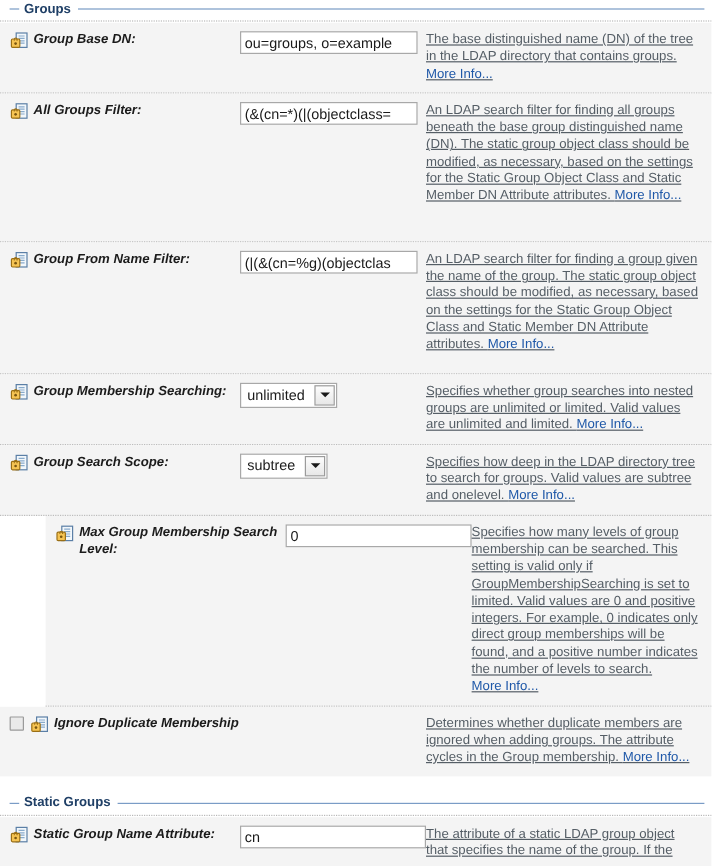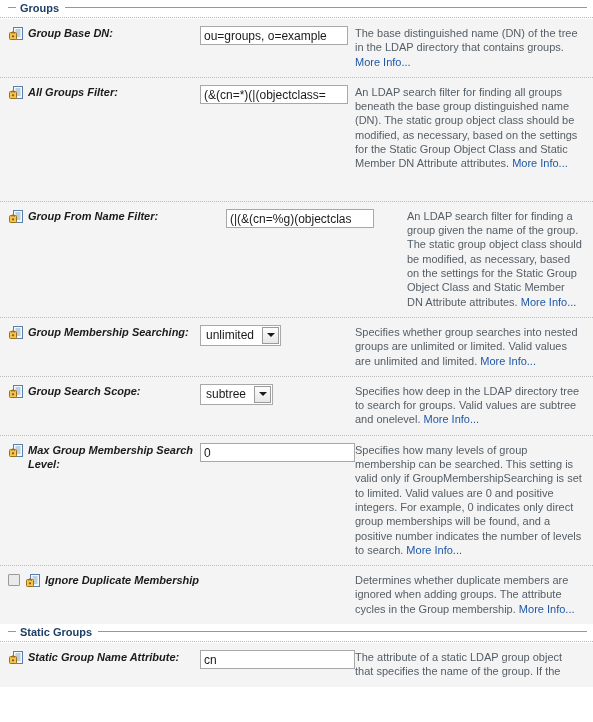--- a/index.html
+++ b/index.html
@@ -80,20 +80,21 @@
     flex: 0 0 155px;
     box-sizing: border-box;
   }
   .cell-desc {
     flex: 1 1 auto;
     box-sizing: border-box;
     padding-right: 10px;
     color: #555e66;
     font-size: 11px;
     line-height: 14.3px;
+    text-decoration: underline;
   }
 
   .label-text {
     font-weight: bold;
     font-size: 11px;
     color: #1b1b1b;
     line-height: 14px;
     padding-top: 0px;
   }
 
@@ -236,21 +237,21 @@
       <span class="label-text">All Groups Filter:</span>
     </div>
     <div class="cell-field">
       <div class="textinput">(&amp;(cn=*)(|(objectclass=</div>
     </div>
     <div class="cell-desc">
       <span>An LDAP search filter for finding all groups beneath the base group distinguished name (DN). The static group object class should be modified, as necessary, based on the settings for the Static Group Object Class and Static Member DN Attribute attributes. </span><span class="moreinfo">More Info...</span>
     </div>
   </div>
 
-  <div class="row" style="min-height:110px;gap:26px;">
+  <div class="row" style="min-height:110px;">
     <div class="cell-label">
       <span class="lockdoc">
         <svg width="16" height="16" viewBox="0 0 16 16">
           <rect x="5.5" y="1.5" width="9" height="12" fill="#f2f7fb" stroke="#5b7fa6"></rect>
           <line x1="7.5" y1="4" x2="12.5" y2="4" stroke="#88aacb"></line>
           <line x1="7.5" y1="6" x2="12.5" y2="6" stroke="#88aacb"></line>
           <line x1="7.5" y1="8" x2="12.5" y2="8" stroke="#88aacb"></line>
           <line x1="7.5" y1="10" x2="12.5" y2="10" stroke="#88aacb"></line>
           <rect x="1.5" y="6.5" width="7" height="7" rx="1" fill="#f6c453" stroke="#9a6f16"></rect>
           <path d="M3.5 6.8 a1.6 1.6 0 0 1 3.2 0 v1.2 h-1 v-1.2 a0.7 0.7 0 0 0 -1.4 0 v1.2 h-0.8 z" fill="#9a6f16"></path>
@@ -318,21 +319,21 @@
         <span class="combo-btn">
             <span class="arrow"></span>
           </span>
       </span>
     </div>
     <div class="cell-desc">
       <span>Specifies how deep in the LDAP directory tree to search for groups. Valid values are subtree and onelevel. </span><span class="moreinfo">More Info...</span>
     </div>
   </div>
 
-  <div class="row" style="min-height:126px;">
+  <div class="row" style="min-height:126px;margin-left:38px;">
     <div class="cell-label">
       <span class="lockdoc">
         <svg width="16" height="16" viewBox="0 0 16 16">
           <rect x="5.5" y="1.5" width="9" height="12" fill="#f2f7fb" stroke="#5b7fa6"></rect>
           <line x1="7.5" y1="4" x2="12.5" y2="4" stroke="#88aacb"></line>
           <line x1="7.5" y1="6" x2="12.5" y2="6" stroke="#88aacb"></line>
           <line x1="7.5" y1="8" x2="12.5" y2="8" stroke="#88aacb"></line>
           <line x1="7.5" y1="10" x2="12.5" y2="10" stroke="#88aacb"></line>
           <rect x="1.5" y="6.5" width="7" height="7" rx="1" fill="#f6c453" stroke="#9a6f16"></rect>
           <path d="M3.5 6.8 a1.6 1.6 0 0 1 3.2 0 v1.2 h-1 v-1.2 a0.7 0.7 0 0 0 -1.4 0 v1.2 h-0.8 z" fill="#9a6f16"></path>
@@ -364,21 +365,21 @@
           <circle cx="5" cy="10.3" r="1.1" fill="#7a5610"></circle>
         </svg>
       </span>
       <span class="label-text">Ignore Duplicate Membership</span>
     </div>
     <div class="cell-desc">
       <span>Determines whether duplicate members are ignored when adding groups. The attribute cycles in the Group membership. </span><span class="moreinfo">More Info...</span>
     </div>
   </div>
 
-  <div class="section-header" style="margin-top:0;">
+  <div class="section-header" style="margin-top:15px;">
     <span class="sh-lead"></span>
     <span class="sh-title">Static Groups</span>
     <span class="sh-rule"></span>
   </div>
   <div class="section-divider-dotted"></div>
 
   <div class="row" style="min-height:40px; border-bottom:none;">
     <div class="cell-label">
       <span class="lockdoc">
         <svg width="16" height="16" viewBox="0 0 16 16">

